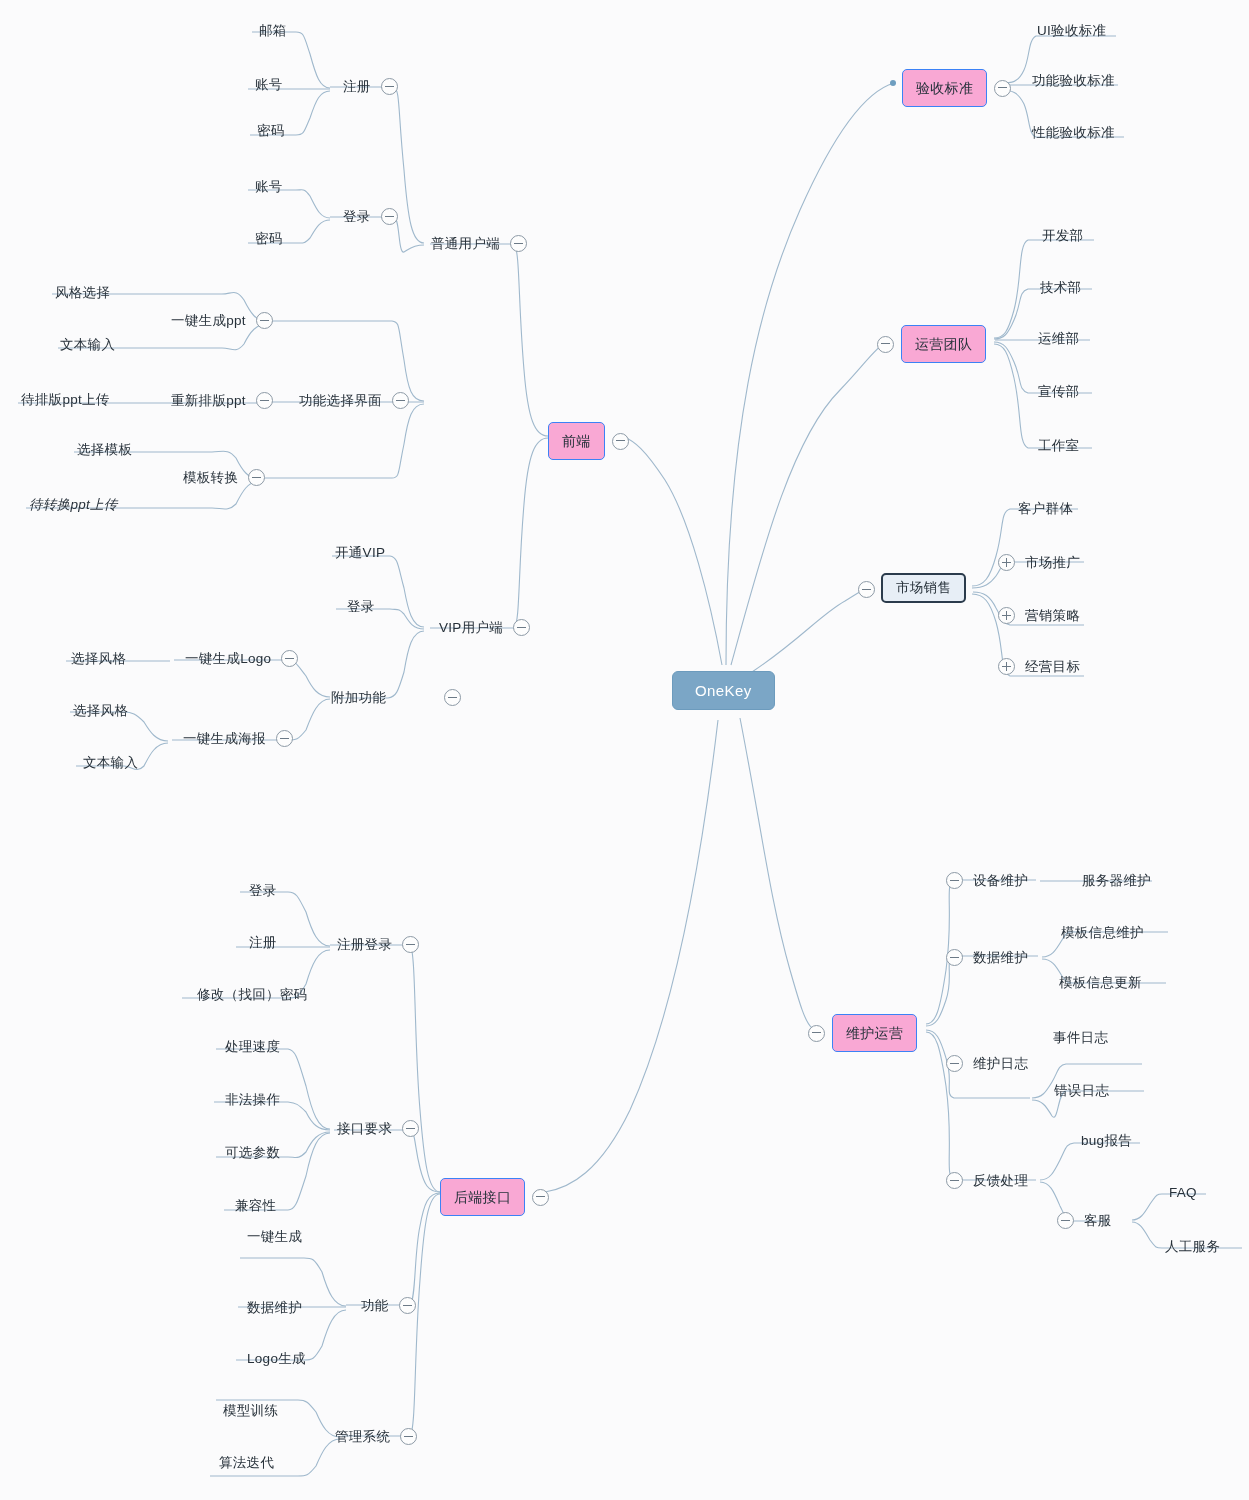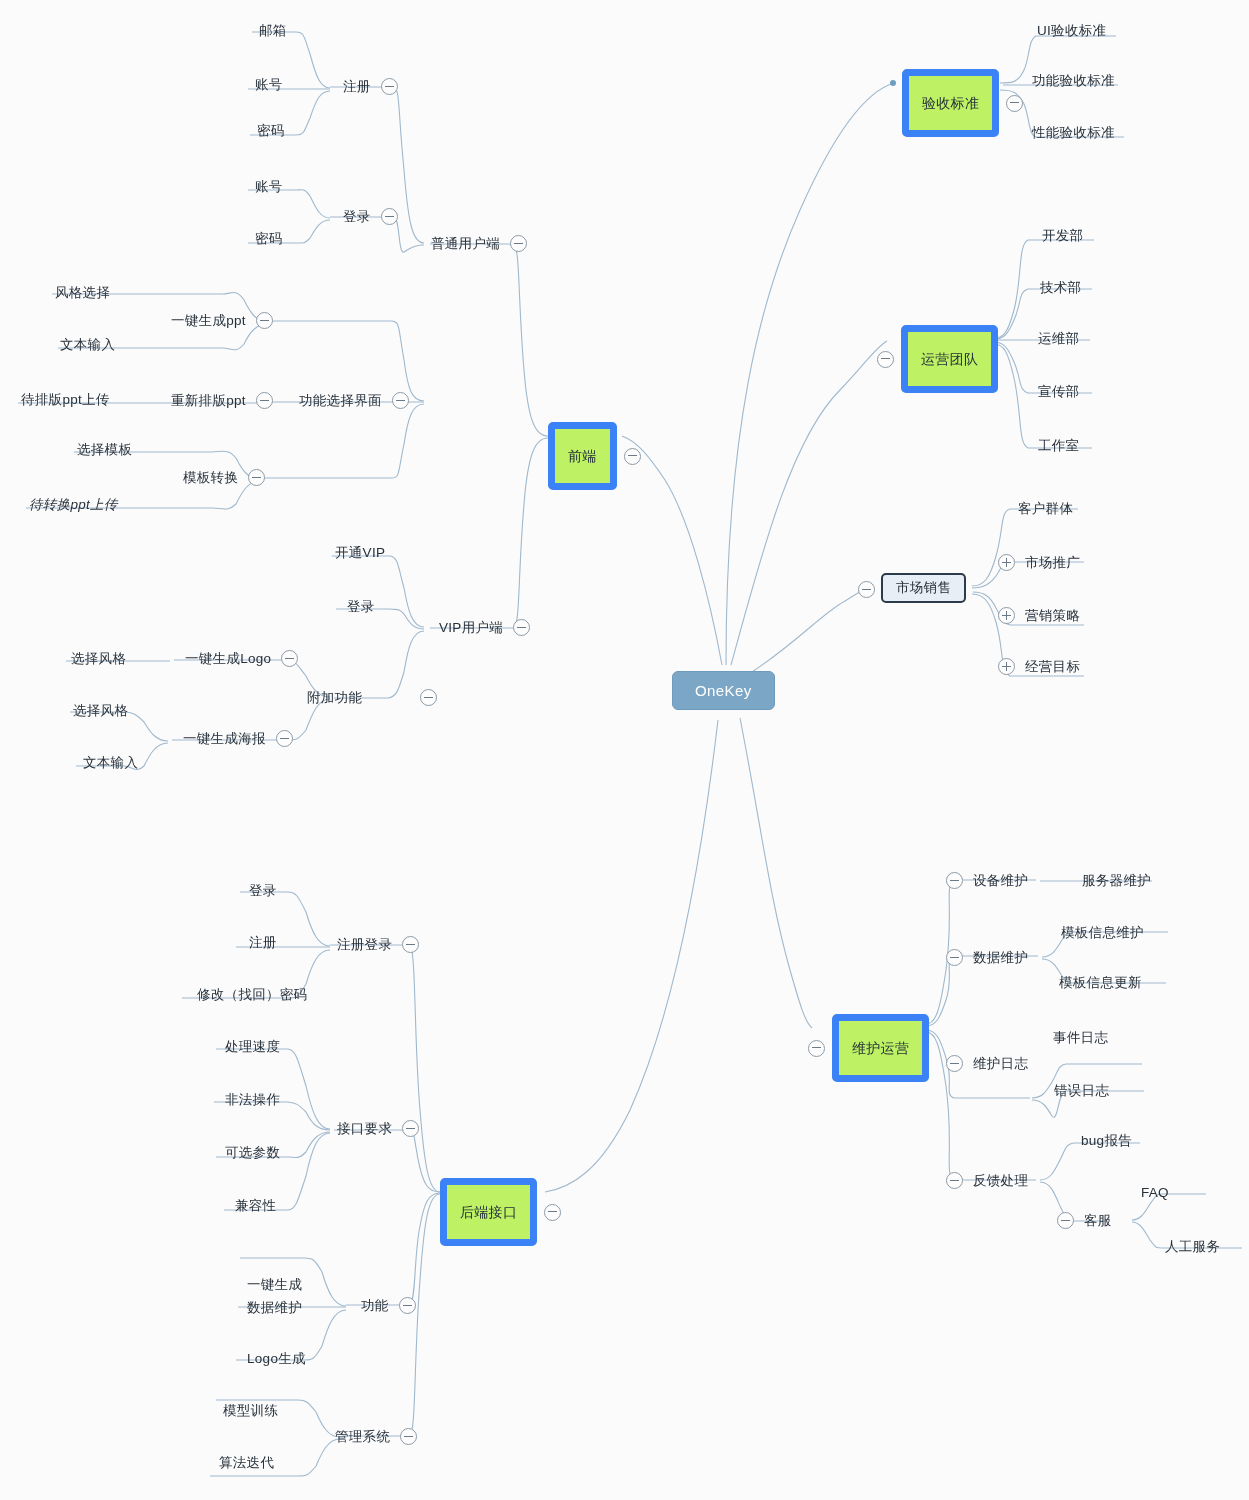--- a/index.html
+++ b/index.html
@@ -28,24 +28,24 @@
     letter-spacing:.3px;
     line-height:1;
   }
   .node .lbl{display:inline-block;}
 
   
   .node.plain .lbl{padding:2px 3px;}
 
   
   .node.boxed .lbl{
-    border:7px solid #3b82f6;
-    background:#bef264;
+    border:1px solid #3b82f6;
+    background:#f9a8d4;
     border-radius:5px;
-    padding:20px 13px;
+    padding:11px 13px;
     font-size:14px;
     color:#243039;
   }
   
   .node.root .lbl{
     background:#7ba6c6;
     border:1px solid #6c9bbd;
     border-radius:6px;
     color:#ffffff;
     font-size:15px;
@@ -303,21 +303,21 @@
     <span class="toggle left"></span>
     <span class="lbl">反馈处理</span>
   </div>
   <div class="node plain" style="left:1078px;top:1132px;">
     <span class="lbl">bug报告</span>
   </div>
   <div class="node plain" style="left:1057px;top:1212px;">
     <span class="toggle left"></span>
     <span class="lbl">客服</span>
   </div>
-  <div class="node plain" style="left:1138px;top:1184px;align-items:center;">
+  <div class="node plain" style="left:1166px;top:1184px;align-items:center;">
     <span class="lbl">FAQ</span>
   </div>
   <div class="node plain" style="left:1162px;top:1238px;">
     <span class="lbl">人工服务</span>
   </div>
 
   <div class="node boxed" style="left:548px;top:422px;">
     <span class="lbl">前端</span>
     <span class="toggle right"></span>
   </div>
@@ -391,21 +391,21 @@
     <span class="lbl">VIP用户端</span>
     <span class="toggle right"></span>
   </div>
   <div class="node plain" style="left:332px;top:544px;">
     <span class="lbl">开通VIP</span>
   </div>
   <div class="node plain" style="left:344px;top:598px;">
     <span class="lbl">登录</span>
   </div>
 
-  <div class="node plain" style="left:304px;top:689px;gap:48px;">
+  <div class="node plain" style="left:328px;top:689px;gap:48px;">
     <span class="lbl">附加功能</span>
     <span class="toggle right"></span>
   </div>
   <div class="node plain" style="left:182px;top:650px;">
     <span class="lbl">一键生成Logo</span>
     <span class="toggle right"></span>
   </div>
   <div class="node plain" style="left:68px;top:650px;">
     <span class="lbl">选择风格</span>
   </div>
@@ -453,21 +453,21 @@
     <span class="lbl">可选参数</span>
   </div>
   <div class="node plain" style="left:232px;top:1197px;">
     <span class="lbl">兼容性</span>
   </div>
 
   <div class="node plain" style="left:358px;top:1297px;">
     <span class="lbl">功能</span>
     <span class="toggle right"></span>
   </div>
-  <div class="node plain" style="left:244px;top:1276px;">
+  <div class="node plain" style="left:244px;top:1228px;">
     <span class="lbl">一键生成</span>
   </div>
   <div class="node plain" style="left:244px;top:1299px;">
     <span class="lbl">数据维护</span>
   </div>
   <div class="node plain" style="left:244px;top:1350px;">
     <span class="lbl">Logo生成</span>
   </div>
 
   <div class="node plain" style="left:332px;top:1428px;">

